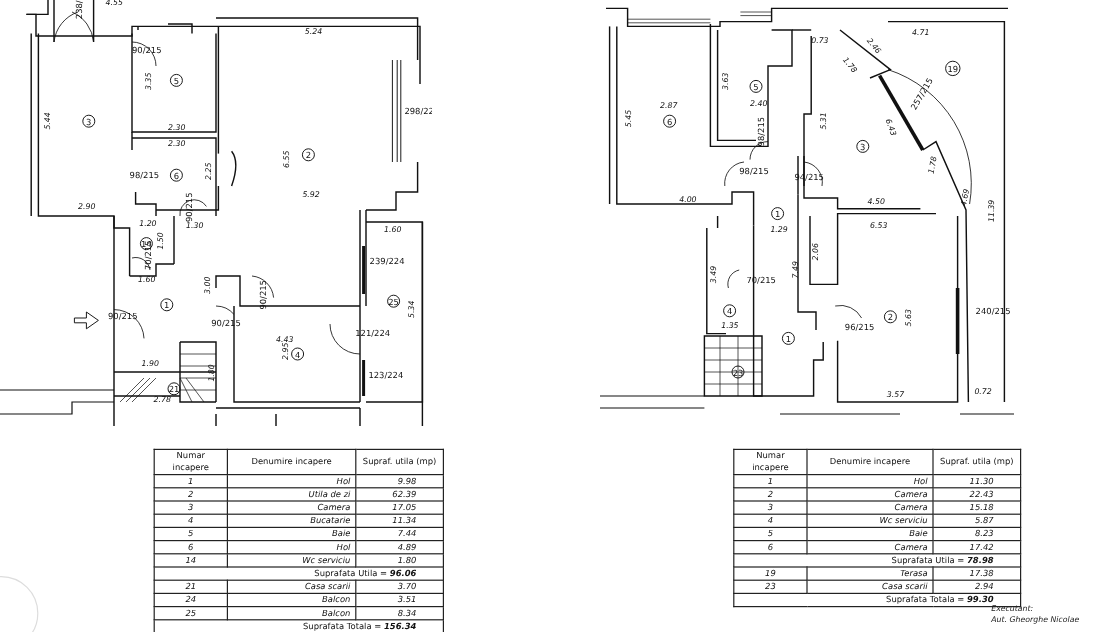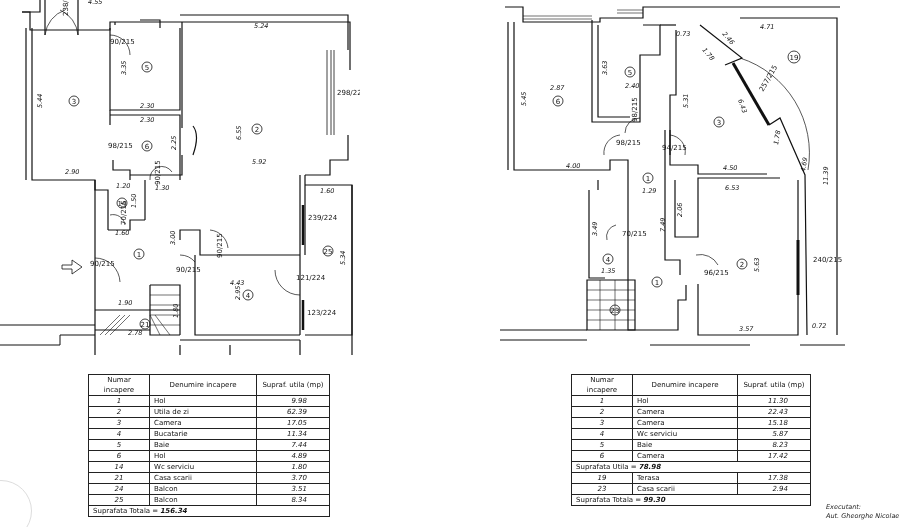--- a/index.html
+++ b/index.html
@@ -6,25 +6,25 @@
   body { width:919px; height:527px; position:relative; overflow:hidden; font-family:"DejaVu Sans", sans-serif; }
   .plan { position:absolute; top:0; }
   .plan svg { display:block; }
   .dim { font-family:"DejaVu Sans", sans-serif; font-size:6.5px; font-style:italic; fill:#111; }
   .dimr { font-family:"DejaVu Sans", sans-serif; font-size:7px; fill:#111; }
   .roomnum { font-family:"DejaVu Sans", sans-serif; font-size:7px; fill:#111; }
   .tbl { position:absolute; border-collapse:collapse; font-family:"DejaVu Sans", sans-serif; font-size:7px; color:#111; }
   .tbl th, .tbl td { border:1px solid #222; padding:0 4px; height:10px; line-height:10px; }
   .tbl th { font-weight:normal; height:20px; text-align:center; }
   .tbl td.num { text-align:center; font-style:italic; }
-  .tbl td.name { text-align:left; }
+  .tbl td.name { font-style:italic; text-align:right; }
   .tbl td.val { text-align:right; font-style:italic; padding-right:22px;padding-left:12px; }
-  .tbl td.sum { padding-right:22px; }
+  .tbl td.sum { text-align:right; padding-right:22px; }
   .tbl td.sum b { font-style:italic; }
-  .outer { border:1.5px solid #222 !important; }
+  .outer { border:1.5px solid #222 !important;margin-left:40px; }
   .exec { position:absolute; left:826px; top:503px; font-family:"DejaVu Sans", sans-serif; font-size:6.5px; font-style:italic; color:#222; line-height:9px; }
   .watermark { position:absolute; left:-30px; top:480px; width:60px; height:60px; border:1px solid #ddd; border-radius:50%; }
 </style>
 </head>
 <body>
 
 <div class="plan" style="left:0;">
 <svg width="360" height="360" viewBox="0 0 360 360">
   <g stroke="#111" stroke-width="1.2" fill="none">
 
@@ -300,20 +300,23 @@
         <td class="num">6</td>
         <td class="name">Hol</td>
         <td class="val">4.89</td>
       </tr>
     <tr>
         <td class="num">14</td>
         <td class="name">Wc serviciu</td>
         <td class="val">1.80</td>
       </tr>
     <tr>
+        <td colspan="3" class="sum"><span>Suprafata Utila = </span><b>96.06</b></td>
+      </tr>
+    <tr>
         <td class="num">21</td>
         <td class="name">Casa scarii</td>
         <td class="val">3.70</td>
       </tr>
     <tr>
         <td class="num">24</td>
         <td class="name">Balcon</td>
         <td class="val">3.51</td>
       </tr>
     <tr>

